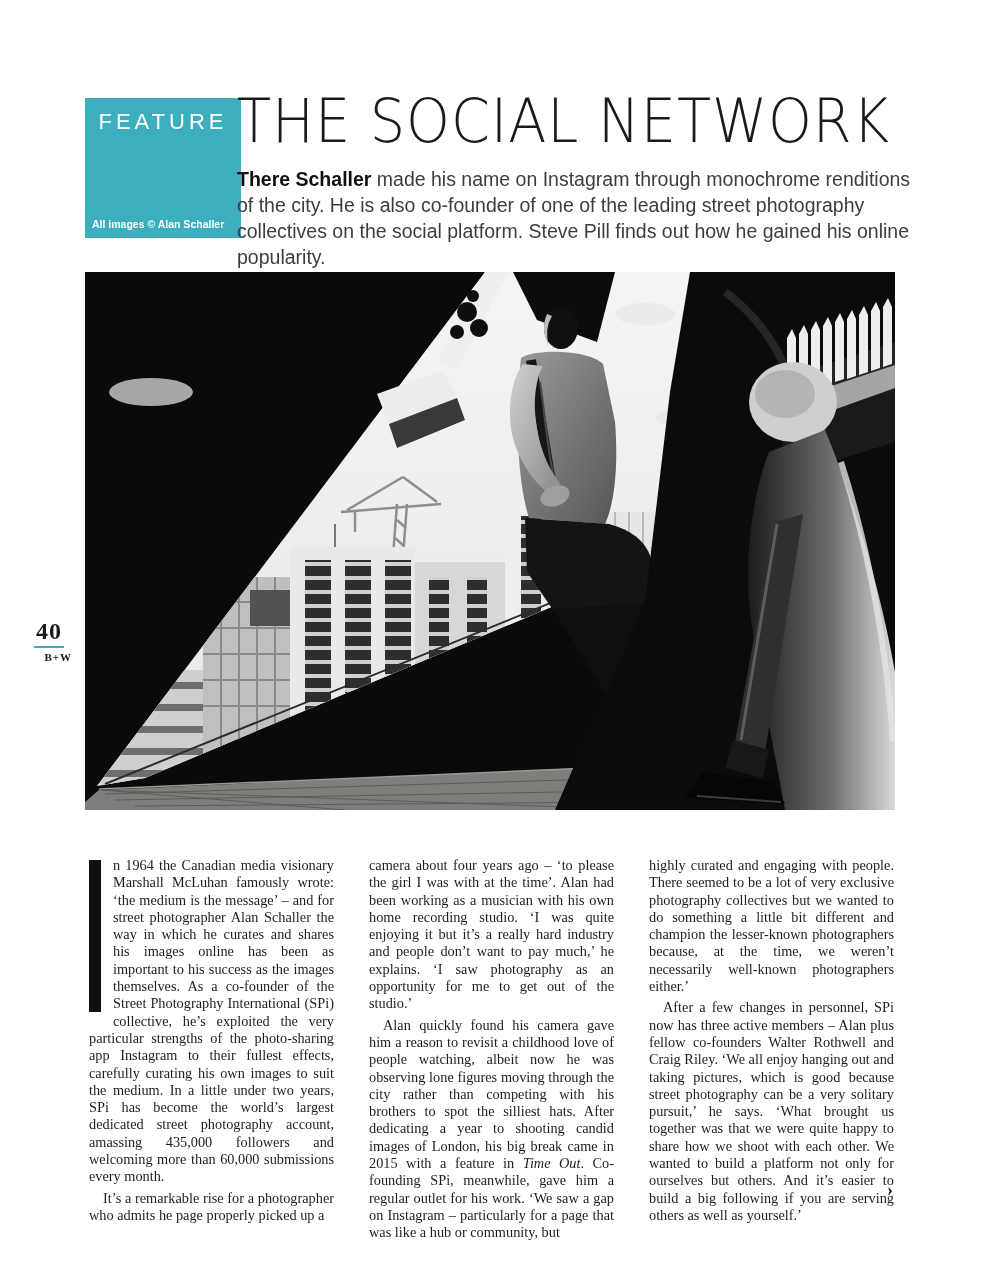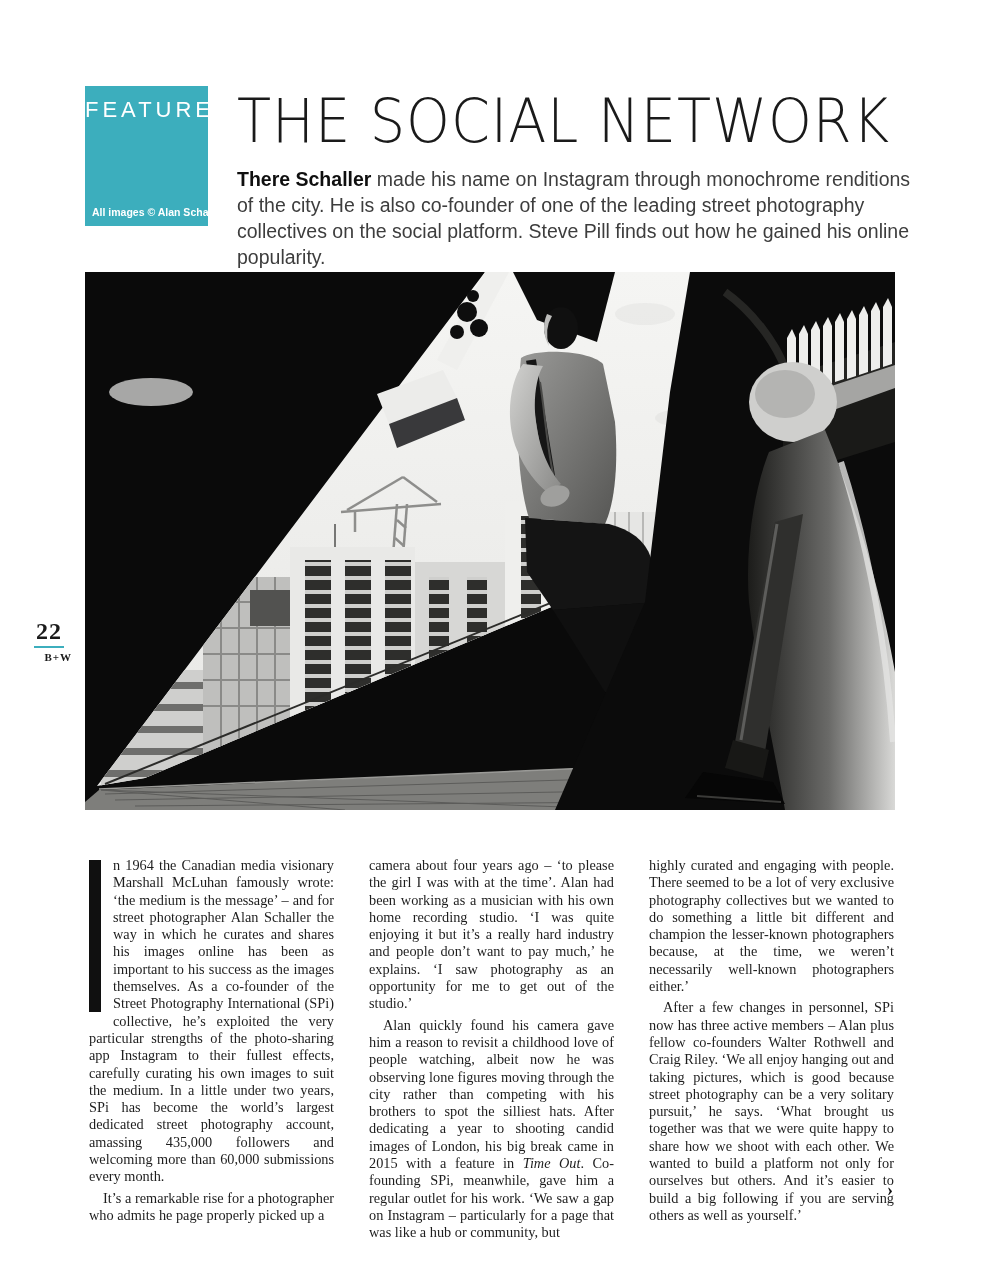--- a/index.html
+++ b/index.html
@@ -1,20 +1,20 @@
 <!DOCTYPE html>
 <html><head>
 <meta charset="utf-8">
 <style>
   html,body { margin:0; padding:0; background:#ffffff; }
   .page { position:relative; width:982px; height:1280px; background:#fff; overflow:hidden;
           font-family:"Liberation Sans", sans-serif; }
 
   
-  .feature-box { position:absolute; left:85px; top:86px; width:123px; height:140px; }
+  .feature-box { position:absolute; left:85px; top:98px; width:156px; height:140px; }
   .feature-label { position:absolute; top:11px; left:0; right:0; text-align:center;
                    color:#fff; font-size:22px; font-weight:100; letter-spacing:4px; }
   .feature-credit { position:absolute; bottom:8px; left:7px; right:2px; color:#fff;
                     font-size:10.5px; font-weight:bold; white-space:nowrap; }
 
   
   .title { position:absolute; left:237px; top:86px; width:680px; white-space:nowrap;
            font-family:"DejaVu Sans","Liberation Sans",sans-serif; font-weight:100;
            font-size:60px; letter-spacing:1px; color:#1a1a1a; transform:scaleX(.93);
            transform-origin:left top; }
@@ -232,21 +232,21 @@
         <path d="M690,250 L718,242 L680,480 L650,470 Z" fill="#2f2f2d"></path>
         <path d="M692,252 L656,468" stroke="#5d5d5b" stroke-width="3" fill="none"></path>
         <path d="M648,468 L684,478 L678,506 L640,496 Z" fill="#181816"></path>
         <path d="M618,500 L688,510 L700,532 L600,526 Z" fill="#060606"></path>
         <path d="M612,524 L696,530" stroke="#3a3a38" stroke-width="2" fill="none"></path>
       </g>
     </svg>
   </div>
 
   <div class="pageno">
-    <div class="pageno-num">22</div>
+    <div class="pageno-num">40</div>
     <div class="pageno-rule" style="background: rgb(60, 174, 189);"></div>
     <div class="pageno-mag">B+W</div>
   </div>
 
   <div class="article">
     <div class="cols">
         <div class="col">
           <p><span class="dropcap">I</span><span>n 1964 the Canadian media visionary Marshall McLuhan famously wrote: ‘the medium is the message’ – and for street photographer Alan Schaller the way in which he curates and shares his images online has been as important to his success as the images themselves. As a co-founder of the Street Photography International (SPi) collective, he’s exploited the very particular strengths of the photo-sharing app Instagram to their fullest effects, carefully curating his own images to suit the medium. In a little under two years, SPi has become the world’s largest dedicated street photography account, amassing 435,000 followers and welcoming more than 60,000 submissions every month.</span></p>
           <p><span>It’s a remarkable rise for a photographer who admits he page properly picked up a</span></p>
         </div>

